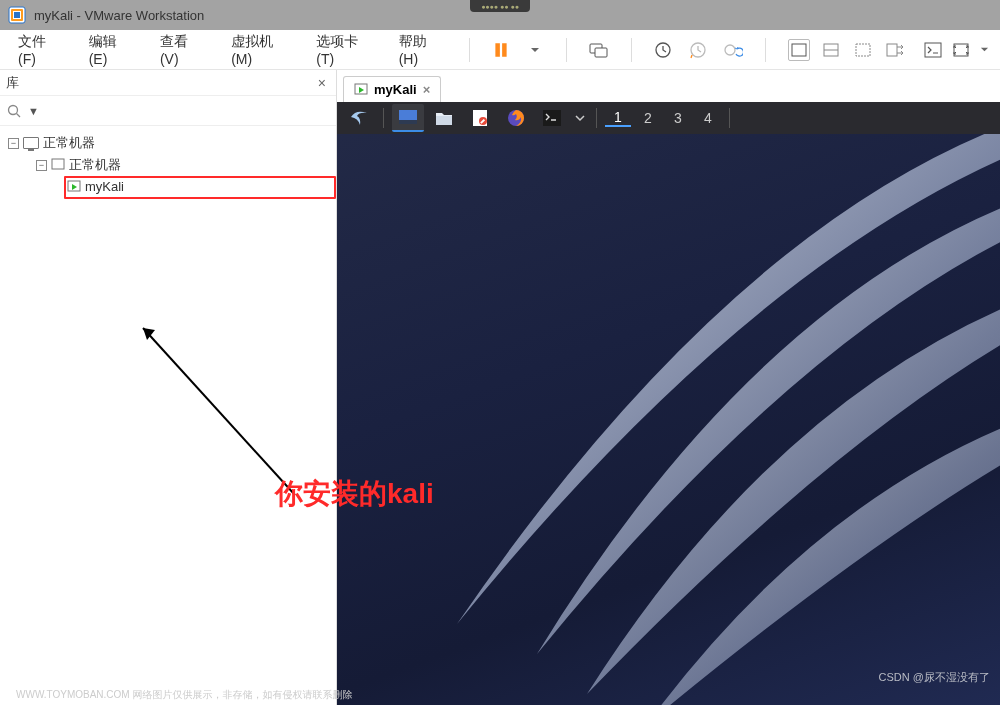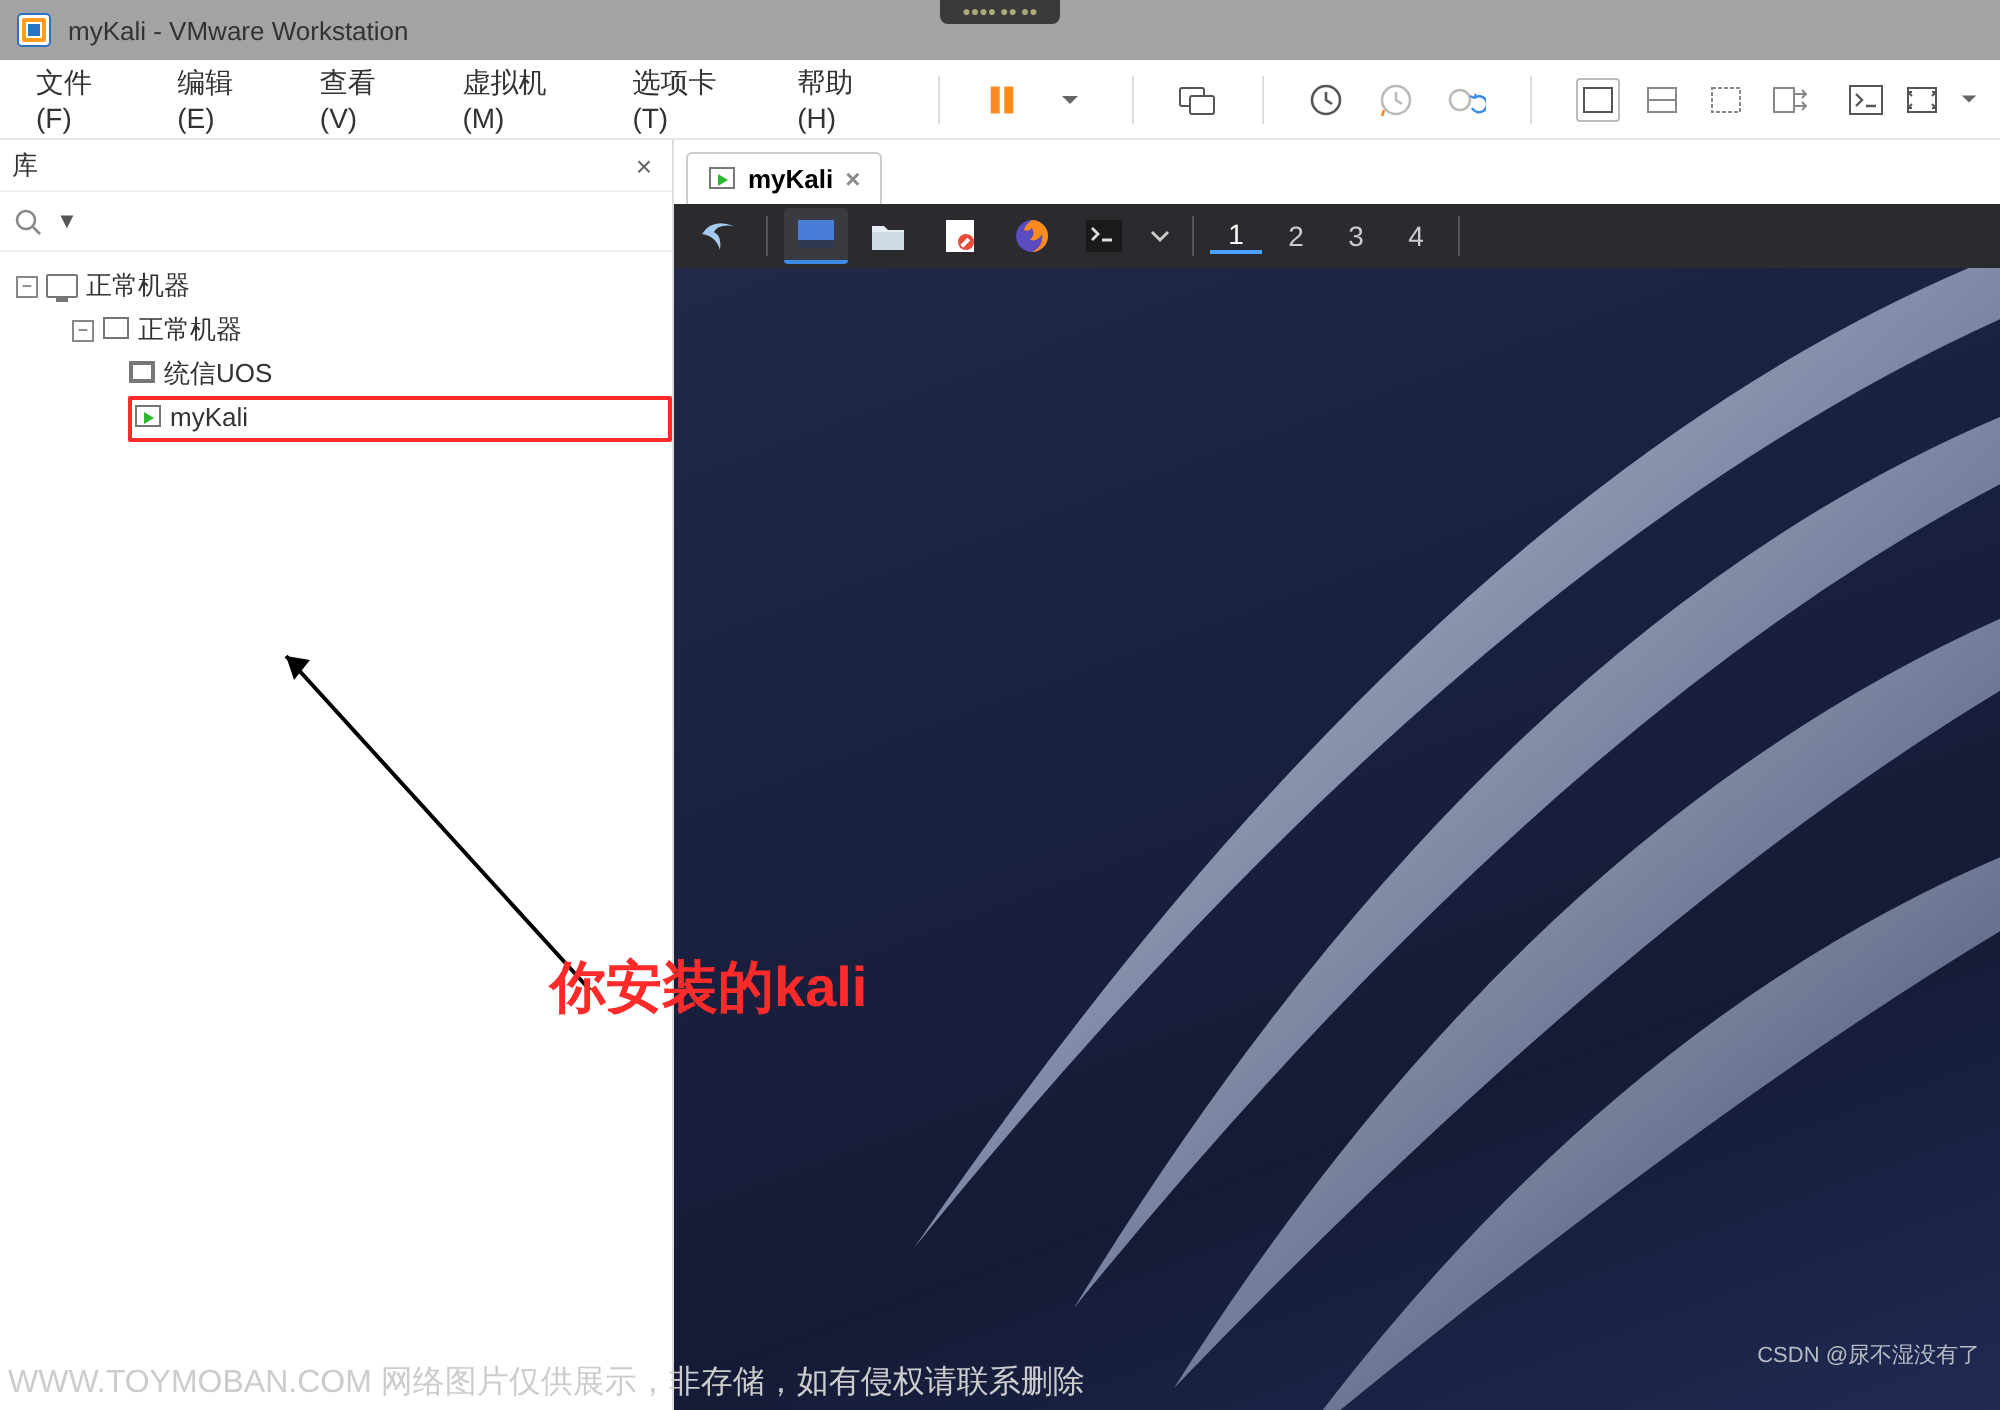--- a/index.html
+++ b/index.html
@@ -57,21 +57,21 @@
     .kali-ws.active { color: #fff; border-bottom: 2px solid #4aa0ff; }
     .kali-sep { width: 1px; height: 20px; background: #555; margin: 0 4px; }
     
     .kali-waves { position: absolute; inset: 32px 0 0 0; }
     
     
     .anno-arrow { position: absolute; pointer-events: none; }
     .anno-text { position: absolute; font-size: 28px; color: #ff2a2a; pointer-events: none; font-weight: 700; }
     
     
-    .footer-left { position: absolute; bottom: 3px; left: 4px; font-size: 16px; color: #ccc; margin-top: 46px; }
+    .footer-left { position: absolute; bottom: 3px; left: 16px; font-size: 10px; color: #ccc; margin-top: 46px; }
     .footer-right { position: absolute; bottom: 20px; right: 10px; font-size: 11px; color: #b8bbc4; }
   </style>
 </head>
 <body>
 
 <div class="title-bar">
   <span class="vmware-icon">
     <svg width="18" height="18" viewBox="0 0 18 18">
         <rect x="1" y="1" width="16" height="16" rx="2" fill="#fff" stroke="#2a73c7"></rect>
         <rect x="3" y="3" width="12" height="12" rx="1" fill="#ff9b1e"></rect>
@@ -203,29 +203,20 @@
         <div class="tree-item">
           <span class="tree-toggle">−</span>
           <span class="vm-icon">
               <svg width="14" height="14" viewBox="0 0 14 14">
                 <rect x="1" y="1" width="12" height="10" fill="none" stroke="#777"></rect>
               </svg>
             </span>
           <span>正常机器</span>
         </div>
         <div class="tree-children">
-          <div class="tree-item">
-            <span class="vm-icon">
-                <svg width="14" height="14" viewBox="0 0 14 14">
-                  <rect x="1" y="1" width="12" height="10" fill="none" stroke="#777"></rect>
-                  <rect x="2" y="2" width="10" height="8" fill="none" stroke="#777"></rect>
-                </svg>
-              </span>
-            <span>统信UOS</span>
-          </div>
           <div class="tree-item highlighted-item">
             <span class="vm-icon vm-icon-running">
                 <svg width="14" height="14" viewBox="0 0 14 14">
                   <rect x="1" y="1" width="12" height="10" fill="none" stroke="#777"></rect>
                   <path d="M5 4 l5 3 l-5 3 z" fill="#2cb82c"></path>
                 </svg>
               </span>
             <span>myKali</span>
           </div>
         </div>

